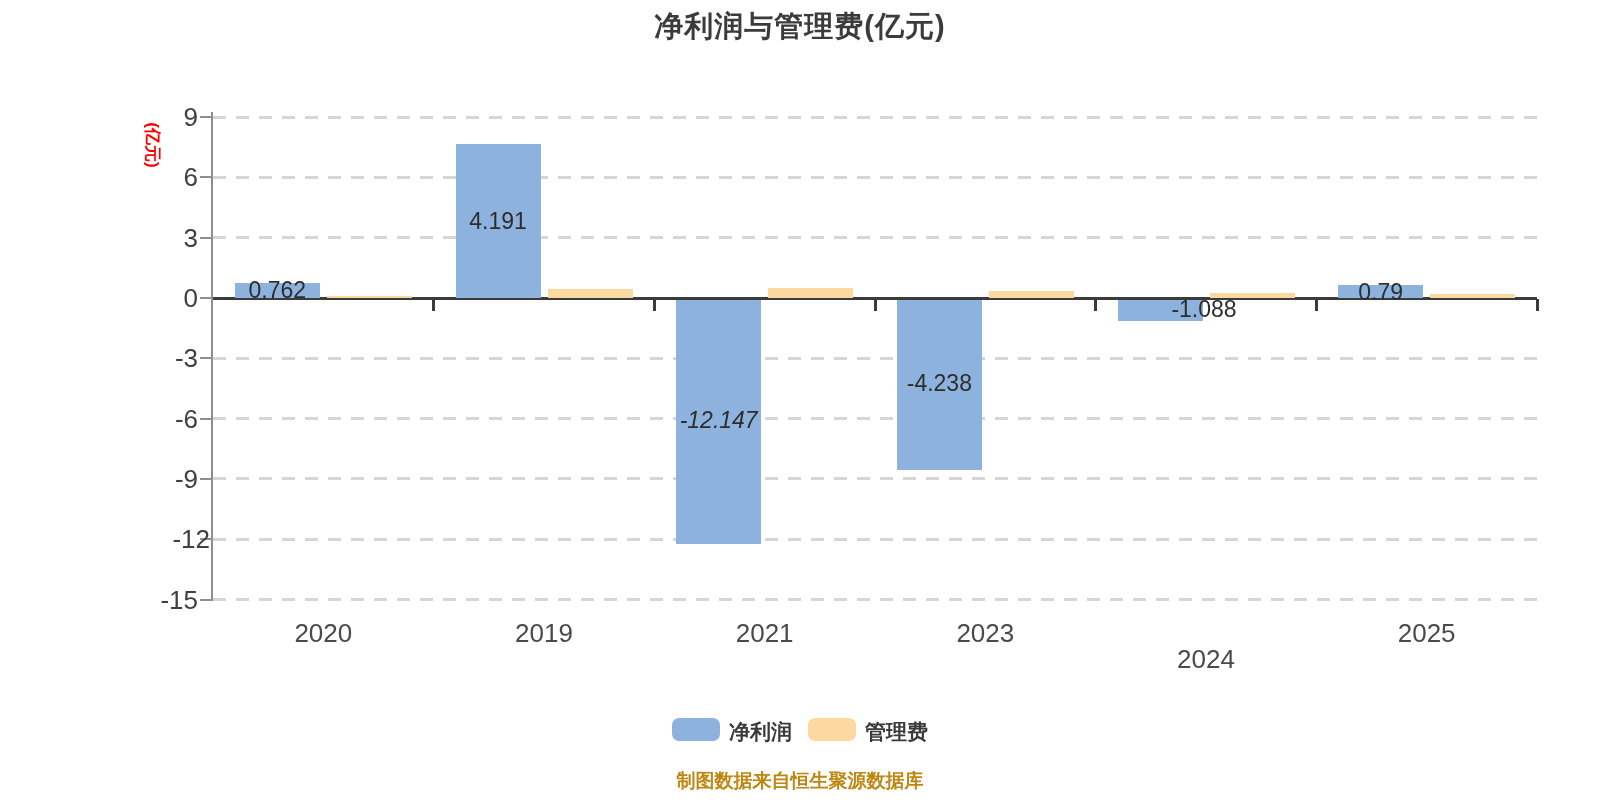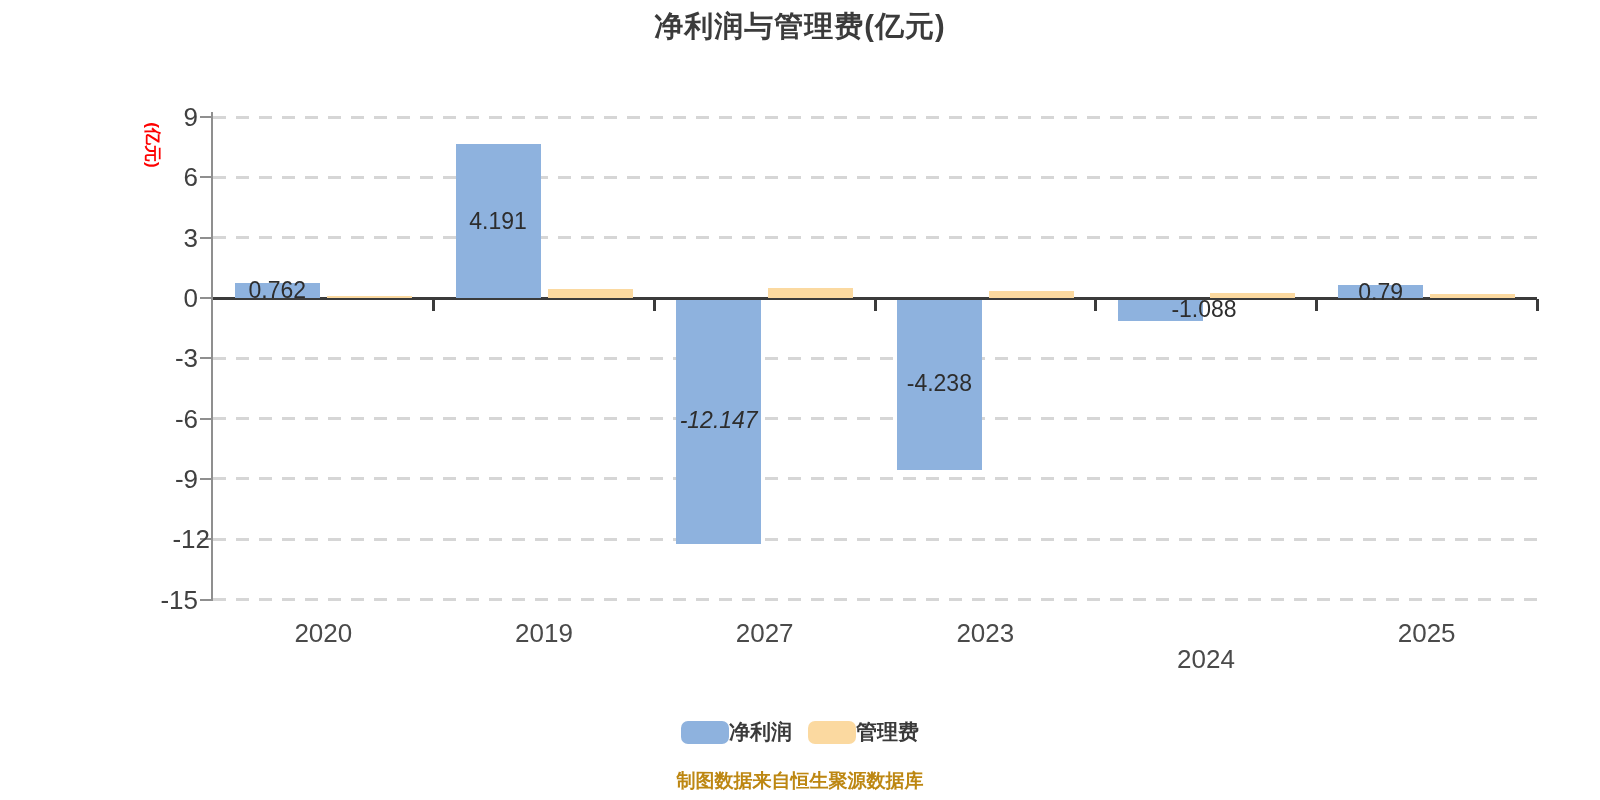--- a/index.html
+++ b/index.html
@@ -36,21 +36,21 @@
   }
   .bar{position:absolute;}
   .bar-value-label{
     position:absolute;font-size:23px;color:#2d2d2d;white-space:nowrap;
     transform:translate(-50%,-50%);
   }
   .legend{
     position:absolute;top:718px;left:0;width:1600px;
     display:flex;justify-content:center;align-items:center;gap:16px;
   }
-  .legend-entry{display:flex;align-items:center;gap:0;}
+  .legend-entry{display:flex;align-items:flex-start;gap:9px;}
   .legend-swatch{width:48px;height:23px;border-radius:7px;}
   .legend-label{font-size:21px;font-weight:600;color:#3a3a3a;}
   .source-note{
     position:absolute;top:768px;left:0;width:1600px;text-align:center;
     font-size:19px;font-weight:bold;color:#bd8712;
   }
 </style>
 </head>
 <body>
 
@@ -97,21 +97,21 @@
       <div class="bar-value-label" style="left: 277.333px; top: 290.342px;">0.762</div>
       <div class="bar" style="left: 326.833px; top: 296px; width: 85px; height: 2px; background: rgb(251, 217, 160);"></div>
       <div class="x-tick-label" style="left: 263.333px; top: 618px;">2020</div>
       <div class="bar" style="left: 455.5px; top: 144.175px; width: 85px; height: 153.825px; background: rgb(142, 178, 222);"></div>
       <div class="bar-value-label" style="left: 498px; top: 221.087px;">4.191</div>
       <div class="bar" style="left: 547.5px; top: 288.955px; width: 85px; height: 9.045px; background: rgb(251, 217, 160);"></div>
       <div class="x-tick-label" style="left: 484px; top: 618px;">2019</div>
       <div class="bar" style="left: 676.167px; top: 299.5px; width: 85px; height: 244.155px; background: rgb(142, 178, 222);"></div>
       <div class="bar-value-label" style="left: 718.667px; top: 420.077px; font-style: italic;">-12.147</div>
       <div class="bar" style="left: 768.167px; top: 287.95px; width: 85px; height: 10.05px; background: rgb(251, 217, 160);"></div>
-      <div class="x-tick-label" style="left: 704.667px; top: 618px;">2027</div>
+      <div class="x-tick-label" style="left: 704.667px; top: 618px;">2021</div>
       <div class="bar" style="left: 896.833px; top: 299.5px; width: 85px; height: 170.569px; background: rgb(142, 178, 222);"></div>
       <div class="bar-value-label" style="left: 939.333px; top: 383.284px;">-4.238</div>
       <div class="bar" style="left: 988.833px; top: 290.965px; width: 85px; height: 7.035px; background: rgb(251, 217, 160);"></div>
       <div class="x-tick-label" style="left: 925.333px; top: 618px;">2023</div>
       <div class="bar" style="left: 1117.5px; top: 299.5px; width: 85px; height: 21.8688px; background: rgb(142, 178, 222);"></div>
       <div class="bar-value-label" style="left: 1160px; top: 308.934px; margin-left: 44px;">-1.088</div>
       <div class="bar" style="left: 1209.5px; top: 292.975px; width: 85px; height: 5.025px; background: rgb(251, 217, 160);"></div>
       <div class="x-tick-label" style="left: 1146px; top: 644px;">2024</div>
       <div class="bar" style="left: 1338.17px; top: 285.337px; width: 85px; height: 12.663px; background: rgb(142, 178, 222);"></div>
       <div class="bar-value-label" style="left: 1380.67px; top: 291.668px;">0.79</div>

